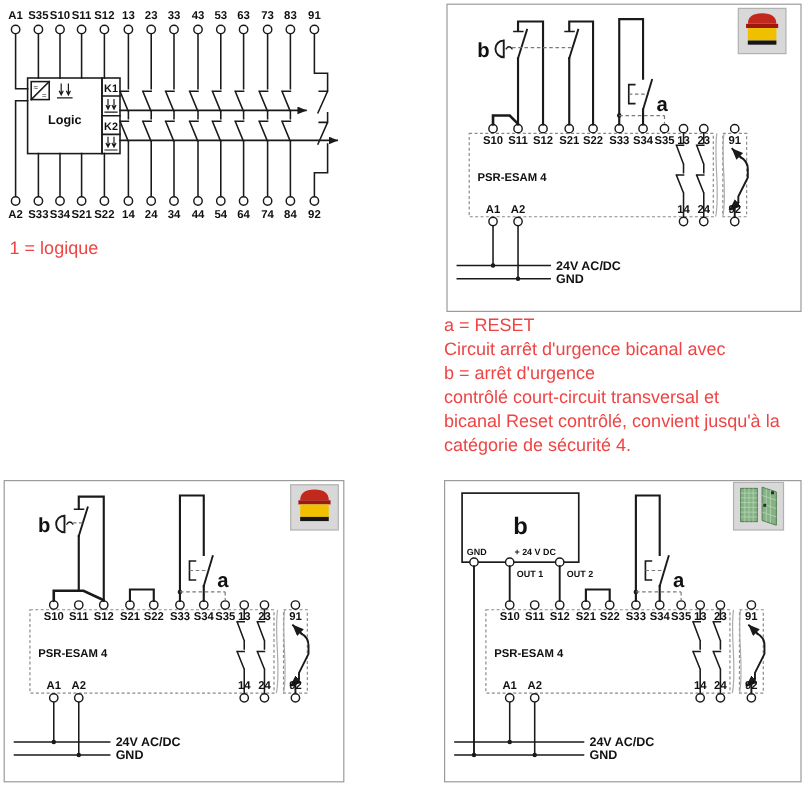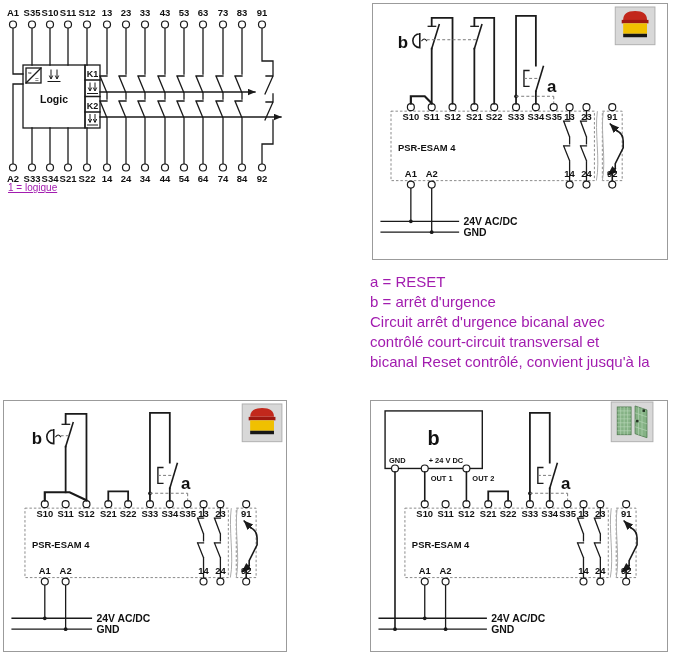--- a/index.html
+++ b/index.html
@@ -1,17 +1,17 @@
 <!DOCTYPE html>
 <html><head>
 <meta charset="utf-8">
 <style>
   html,body{margin:0;padding:0;background:#fff;}
   .page{position:relative;width:674px;height:654px;background:#fff;
-        font-family:"Liberation Sans",sans-serif;color:#a21caf;overflow:hidden;}
+        font-family:"Liberation Sans",sans-serif;color:#ef4444;overflow:hidden;}
   .panel{position:absolute;box-sizing:border-box;background:#fff;border:1px solid #9b9b9b;}
   .panel svg{display:block;}
   svg text{font-family:"Liberation Sans",sans-serif;fill:#111;}
   .w{stroke:#1a1a1a;fill:none;stroke-width:1.3;stroke-linecap:square;}
   .w2{stroke:#1a1a1a;fill:none;stroke-width:1.8;stroke-linecap:square;}
   .w3{stroke:#1a1a1a;fill:none;stroke-width:2.2;stroke-linecap:round;}
   .wb{stroke:#1a1a1a;fill:none;stroke-width:1.6;stroke-linecap:square;}
   .dashg{stroke:#7a7a7a;stroke-width:1;stroke-dasharray:3 2.2;fill:none;}
   .boxdash{stroke:#8a8a8a;stroke-width:1;stroke-dasharray:2.5 2;fill:none;}
   .curve{stroke:#ababab;stroke-width:1;fill:none;}
@@ -19,22 +19,22 @@
   .dot{fill:#1a1a1a;}
   .tl{font-size:9.5px;font-weight:bold;text-anchor:middle;}
   .tls{font-size:9.5px;font-weight:bold;}
   .big{font-size:17px;font-weight:bold;text-anchor:middle;}
   .bb{font-size:20px;font-weight:bold;text-anchor:middle;}
   .rail{font-size:10.5px;font-weight:bold;}
   .sm{font-size:7.5px;font-weight:bold;}
   .klabel{font-size:9px;font-weight:bold;text-anchor:middle;}
   .logictxt{font-size:10.5px;font-weight:bold;text-anchor:middle;}
   .psu{font-size:6.5px;}
-  .cap1{position:absolute;left:8px;top:182px;font-size:10px;text-decoration:underline;}
-  .desc{position:absolute;left:370px;top:272px;width:300px;font-size:15px;line-height:20px;}
+  .cap1{position:absolute;left:8px;top:199px;font-size:15px;}
+  .desc{position:absolute;left:370px;top:262px;width:300px;font-size:15px;line-height:20px;}
 </style>
 </head>
 <body>
 
 <div class="page">
 
   <svg style="position:absolute;left:2px;top:6px;" width="280" height="200" viewBox="0 0 280 200">
     <defs>
       <marker id="ah1" markerWidth="7" markerHeight="6" refX="5.5" refY="2.5" orient="auto">
         <path d="M0,0 L6,2.5 L0,5 Z" fill="#1a1a1a"></path>
@@ -219,24 +219,25 @@
         <path d="M252,16 Q252,7 264,7 Q276,7 276,16 Z" fill="#c2281c"></path>
         <rect x="250.5" y="16" width="27" height="3.5" fill="#9e1810"></rect>
         <rect x="252" y="19.5" width="24" height="10.5" fill="#f0c000"></rect>
         <rect x="252" y="30" width="24" height="3.5" fill="#161616"></rect>
       </g>
     </svg>
   </div>
 
   <div class="desc">
     <div>a = RESET</div>
+    <div>Circuit arrêt d'urgence bicanal avec</div>
     <div>b = arrêt d'urgence</div>
-    <div>Circuit arrêt d'urgence bicanal avec</div>
     <div>contrôlé court-circuit transversal et</div>
     <div>bicanal Reset contrôlé, convient jusqu'à la</div>
+    <div>catégorie de sécurité 4.</div>
   </div>
 
   <div class="panel" style="left:3px;top:400px;width:284px;height:252px;">
     <svg width="282" height="250" viewBox="0 0 284 252">
       <defs>
         <marker id="ah3" markerWidth="7" markerHeight="6" refX="5.5" refY="2.5" orient="auto">
           <path d="M0,0 L6,2.5 L0,5 Z" fill="#1a1a1a"></path>
         </marker>
       </defs>
       <g transform="translate(3,0)">

